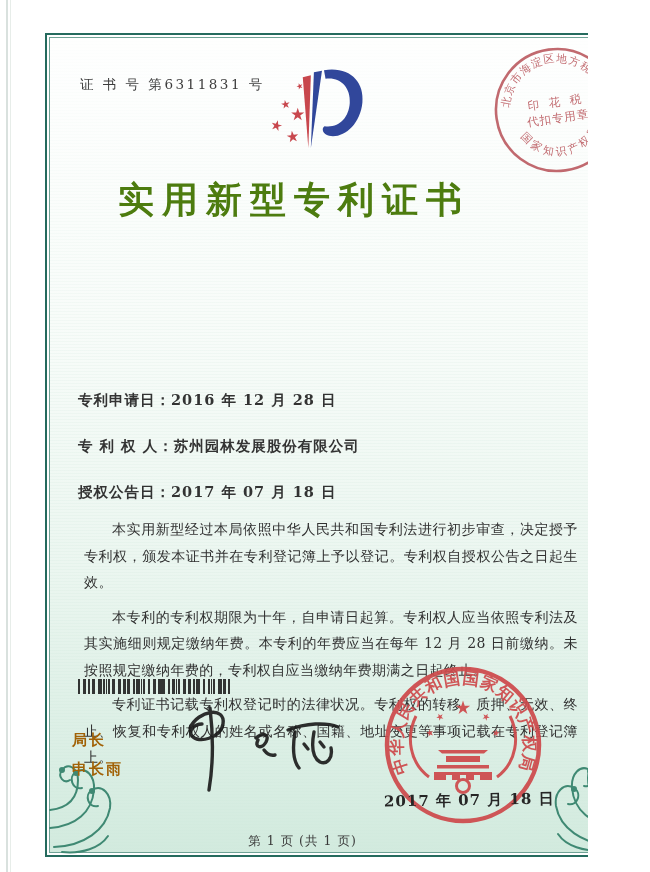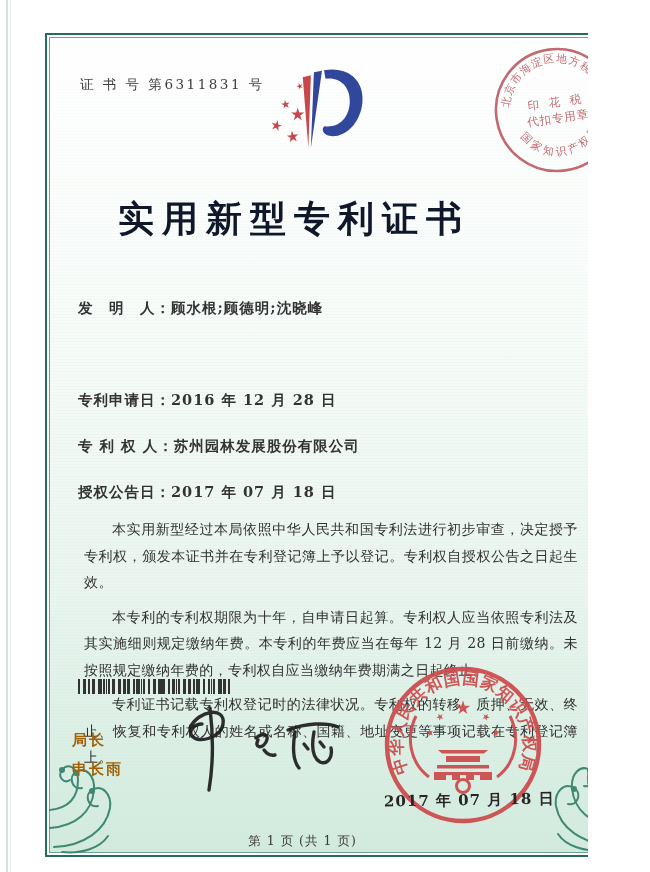--- a/index.html
+++ b/index.html
@@ -9,21 +9,21 @@
   .scan-edge2{position:absolute;left:10px;top:0;width:1px;height:100%;background:#dde5e0;opacity:.7;}
 
   .frame{position:absolute;left:45px;top:33px;width:576px;height:824px;border:2.5px solid #256b5e;box-sizing:border-box;}
   .frame-inner{position:absolute;inset:2px;border:1px solid #6fa396;
     background:
       linear-gradient(180deg, rgba(255,255,255,.92) 0%, rgba(247,252,249,.55) 38%, rgba(228,243,235,.65) 66%, rgba(207,233,220,.92) 100%),
       repeating-linear-gradient(0deg, rgba(150,195,175,.16) 0 1px, rgba(255,255,255,0) 1px 3px),
       #f7fbf8;}
 
   .cert-no{position:absolute;left:80px;top:76px;font-size:13.5px;letter-spacing:2.5px;color:#3c3c3c;}
-  .title{position:absolute;left:0;right:0;top:176px;text-align:center;font-size:36px;letter-spacing:8px;font-weight:600;color:#0f172a;margin-top:19px;}
+  .title{position:absolute;left:0;right:0;top:176px;text-align:center;font-size:36px;letter-spacing:8px;font-weight:600;color:#4d7c0f;}
 
   .field{position:absolute;left:78px;font-size:14.5px;color:#333;font-weight:600;letter-spacing:1px;white-space:nowrap;}
   .f0{top:253px}.f1{top:299px}.f2{top:345px}.f3{top:391px}.f4{top:437px}.f5{top:483px}
   .field .val{font-weight:600;}
 
   .paras{position:absolute;left:76px;top:508px;width:510px;font-size:14px;color:#313131;
          line-height:26.5px;text-align:justify;letter-spacing:.4px;}
   .paras p{margin:8px;text-indent:2em;}
 
   .barcode{position:absolute;left:78px;top:679px;width:154px;height:15px;opacity:.88;
@@ -115,21 +115,20 @@
       <text font-size="10.8" fill="#bb5a60" letter-spacing="3">
         <textPath href="#tax-arc-bottom" startOffset="22">国家知识产权局</textPath>
       </text>
       <text x="70" y="66" text-anchor="middle" font-size="11.5" fill="#bb5a60" letter-spacing="3">印 花 税</text>
       <text x="70" y="82" text-anchor="middle" font-size="11.5" fill="#bb5a60" letter-spacing="1">代扣专用章</text>
     </g>
   </svg>
 
   <div class="title">实用新型专利证书</div>
 
-  <div class="field f1"><span class="lab">发　明　人：</span><span class="val">顾水根;顾德明;沈晓峰</span></div>
   <div class="field f3"><span class="lab">专利申请日：</span><span class="val">2016 年 12 月 28 日</span></div>
   <div class="field f4"><span class="lab">专 利 权 人：</span><span class="val">苏州园林发展股份有限公司</span></div>
   <div class="field f5"><span class="lab">授权公告日：</span><span class="val">2017 年 07 月 18 日</span></div>
 
   <div class="paras">
     <p>本实用新型经过本局依照中华人民共和国专利法进行初步审查，决定授予专利权，颁发本证书并在专利登记簿上予以登记。专利权自授权公告之日起生效。</p>
     <p>本专利的专利权期限为十年，自申请日起算。专利权人应当依照专利法及其实施细则规定缴纳年费。本专利的年费应当在每年 12 月 28 日前缴纳。未按照规定缴纳年费的，专利权自应当缴纳年费期满之日起终止。</p>
     <p>专利证书记载专利权登记时的法律状况。专利权的转移、质押、无效、终止、恢复和专利权人的姓名或名称、国籍、地址变更等事项记载在专利登记簿上。</p>
   </div>
 

